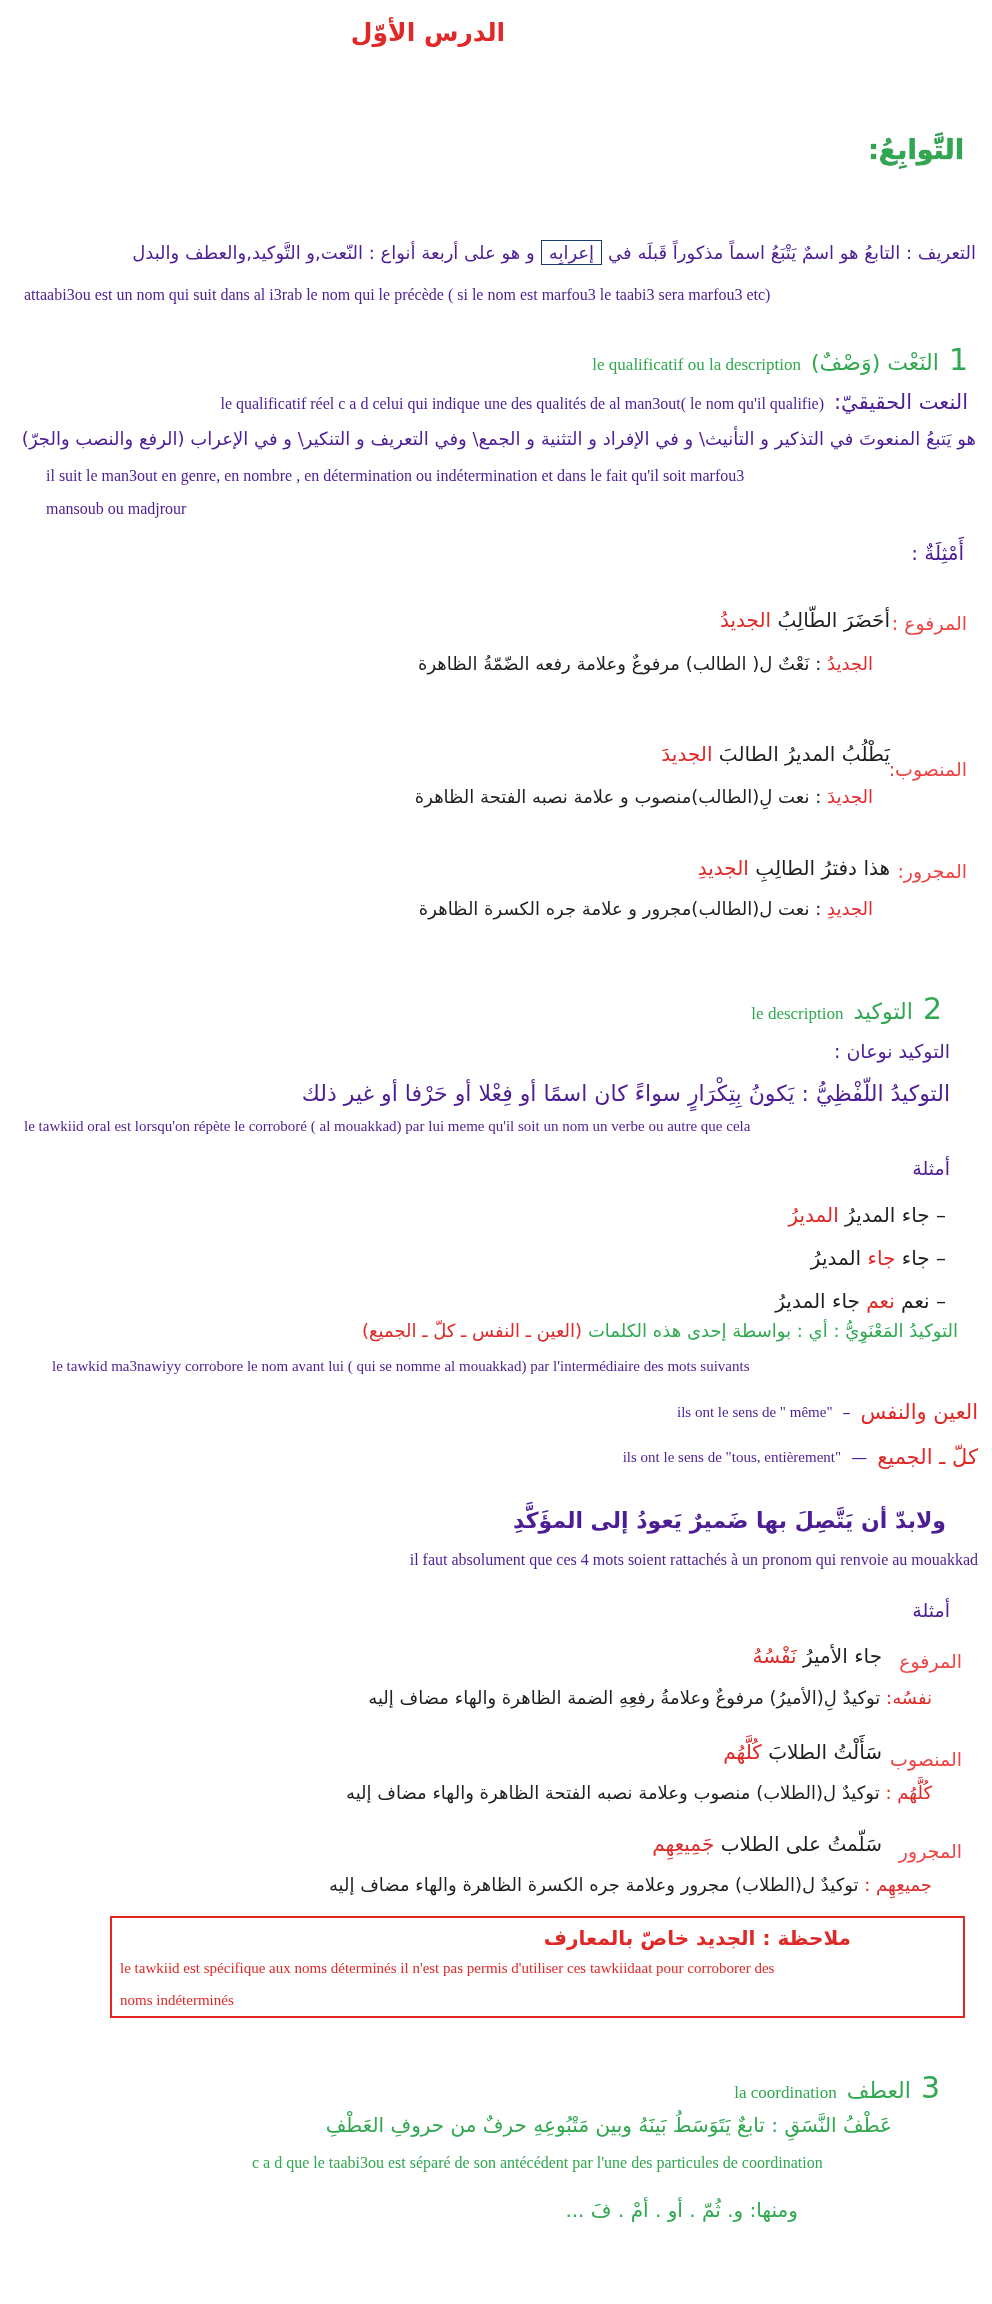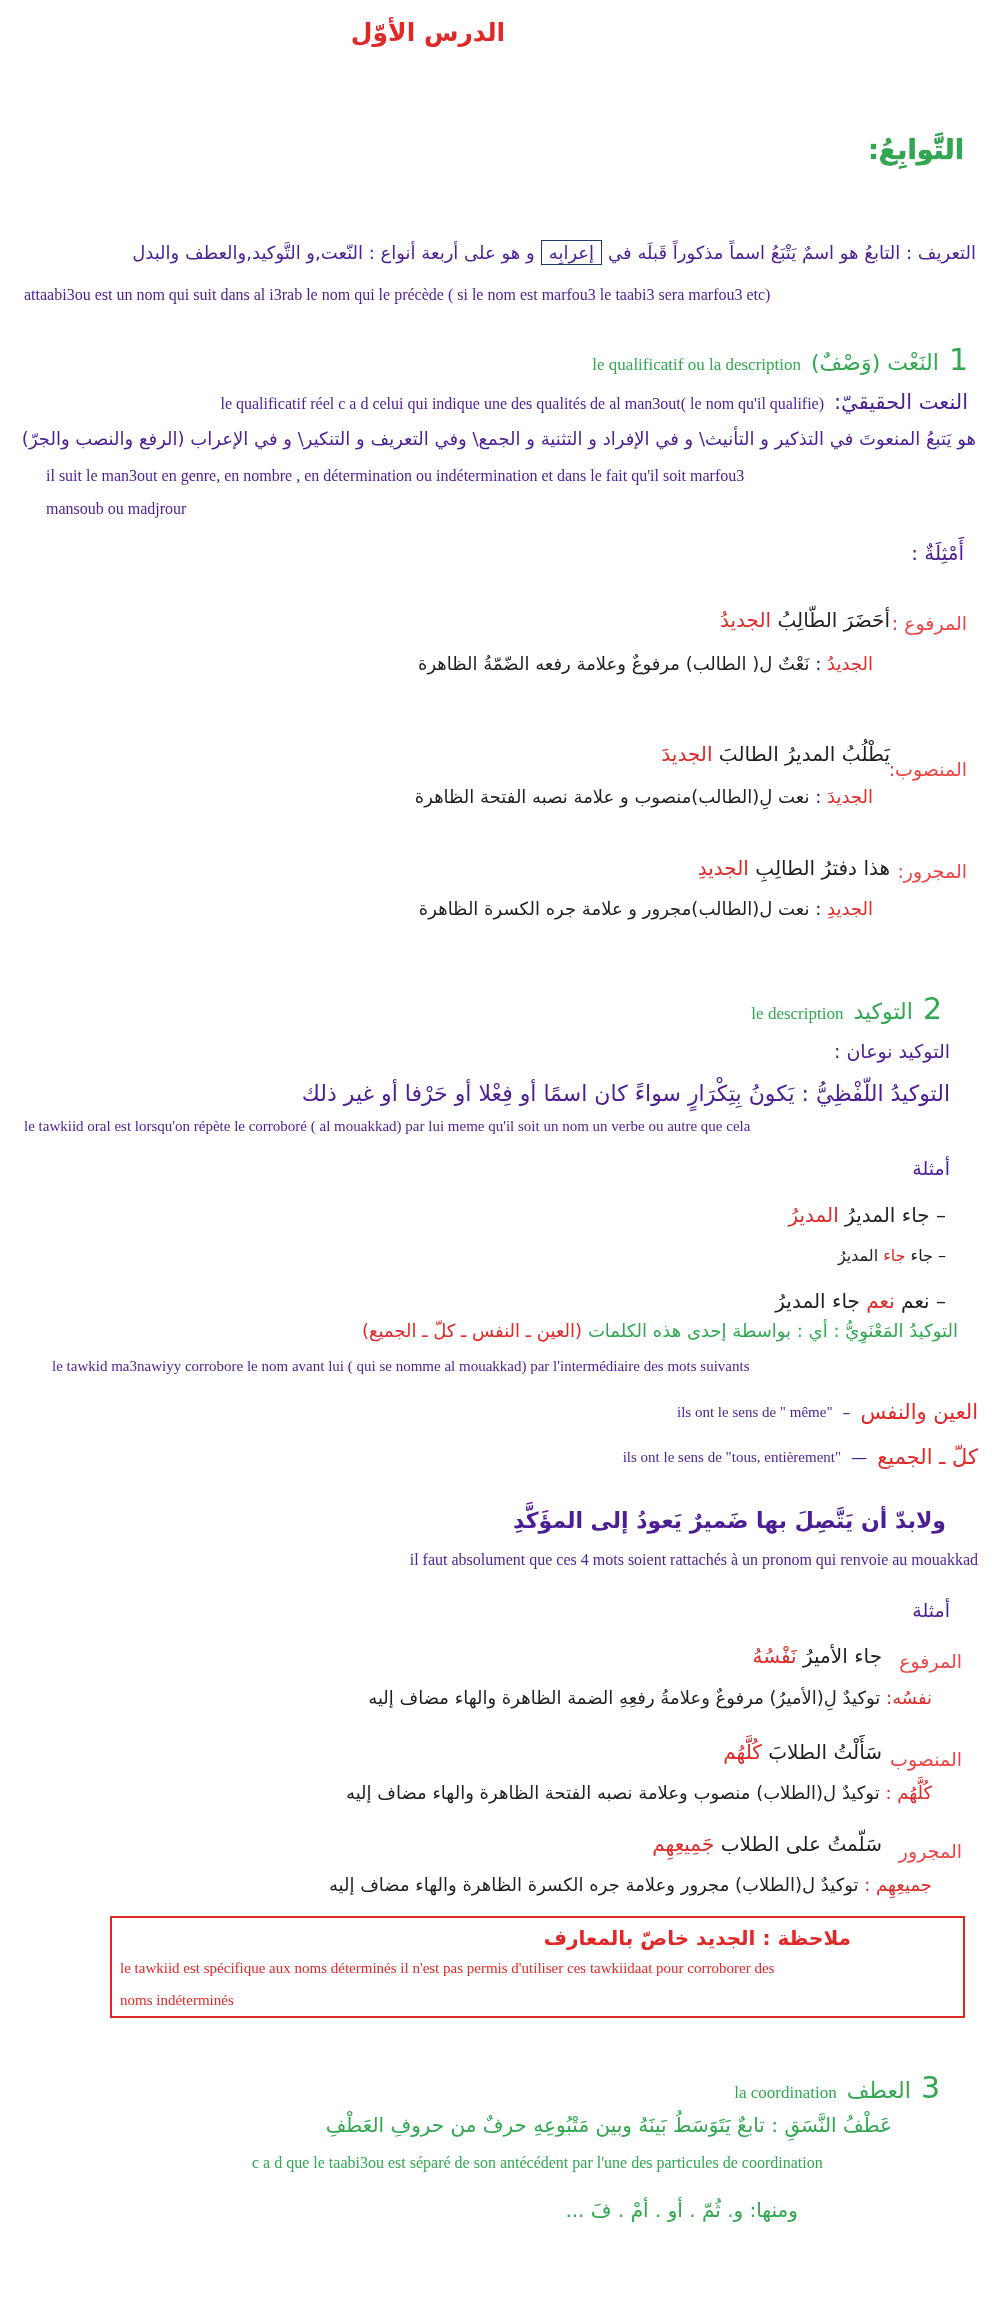--- a/index.html
+++ b/index.html
@@ -90,21 +90,21 @@
   <div class="abs fr navy" style="top:1118px;left:24px;font-size:15px;">le tawkiid oral est lorsqu'on répète le corroboré ( al mouakkad) par lui meme qu'il soit un nom un verbe ou autre que cela</div>
 
   <div class="abs ar navy" style="top:1157px;right:42px;font-size:19px;">أمثلة</div>
 
   <div class="abs ar" style="top:1203px;right:46px;font-size:20px;">
     <span class="black">–</span>
     <span class="black">جاء المديرُ</span>
     <span class="red">المديرُ</span>
     <span class="black"></span>
   </div>
-  <div class="abs ar" style="top:1246px;right:46px;font-size:16px;">
+  <div class="abs ar" style="top:1246px;right:46px;font-size:20px;">
     <span class="black">–</span>
     <span class="black">جاء</span>
     <span class="red">جاء</span>
     <span class="black">المديرُ</span>
   </div>
   <div class="abs ar" style="top:1289px;right:46px;font-size:20px;">
     <span class="black">–</span>
     <span class="black">نعم</span>
     <span class="red">نعم</span>
     <span class="black">جاء المديرُ</span>

